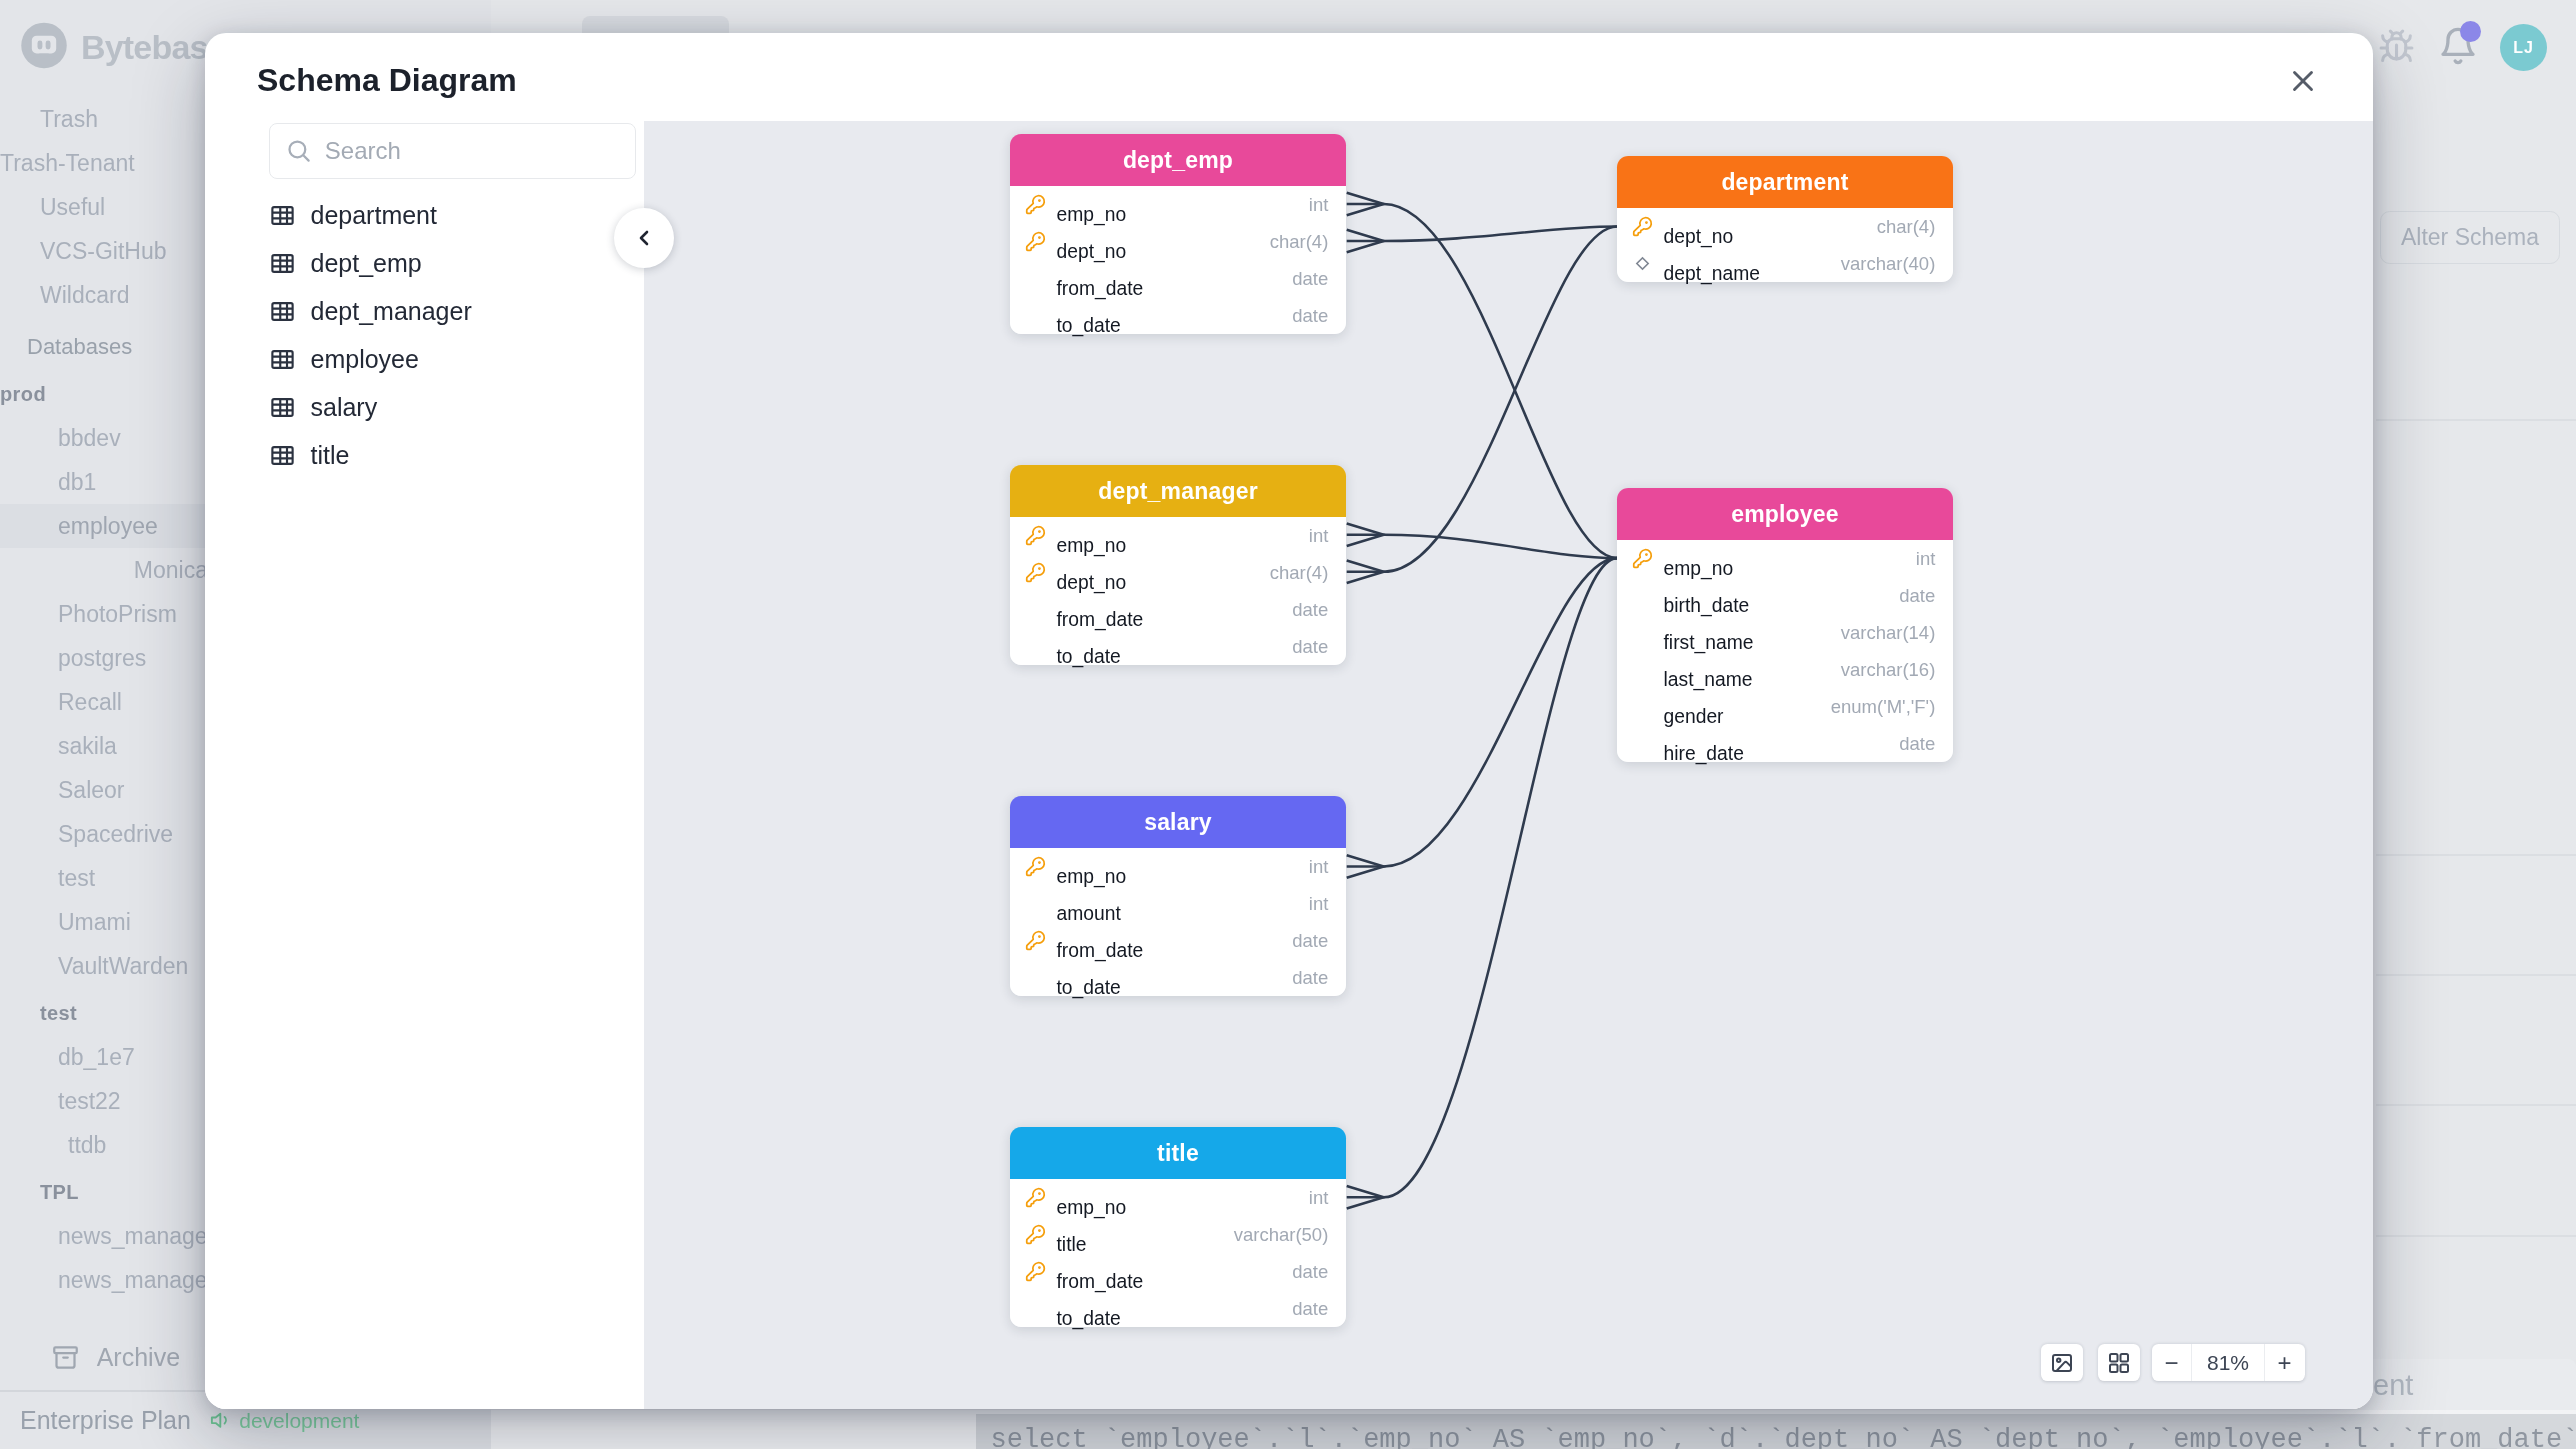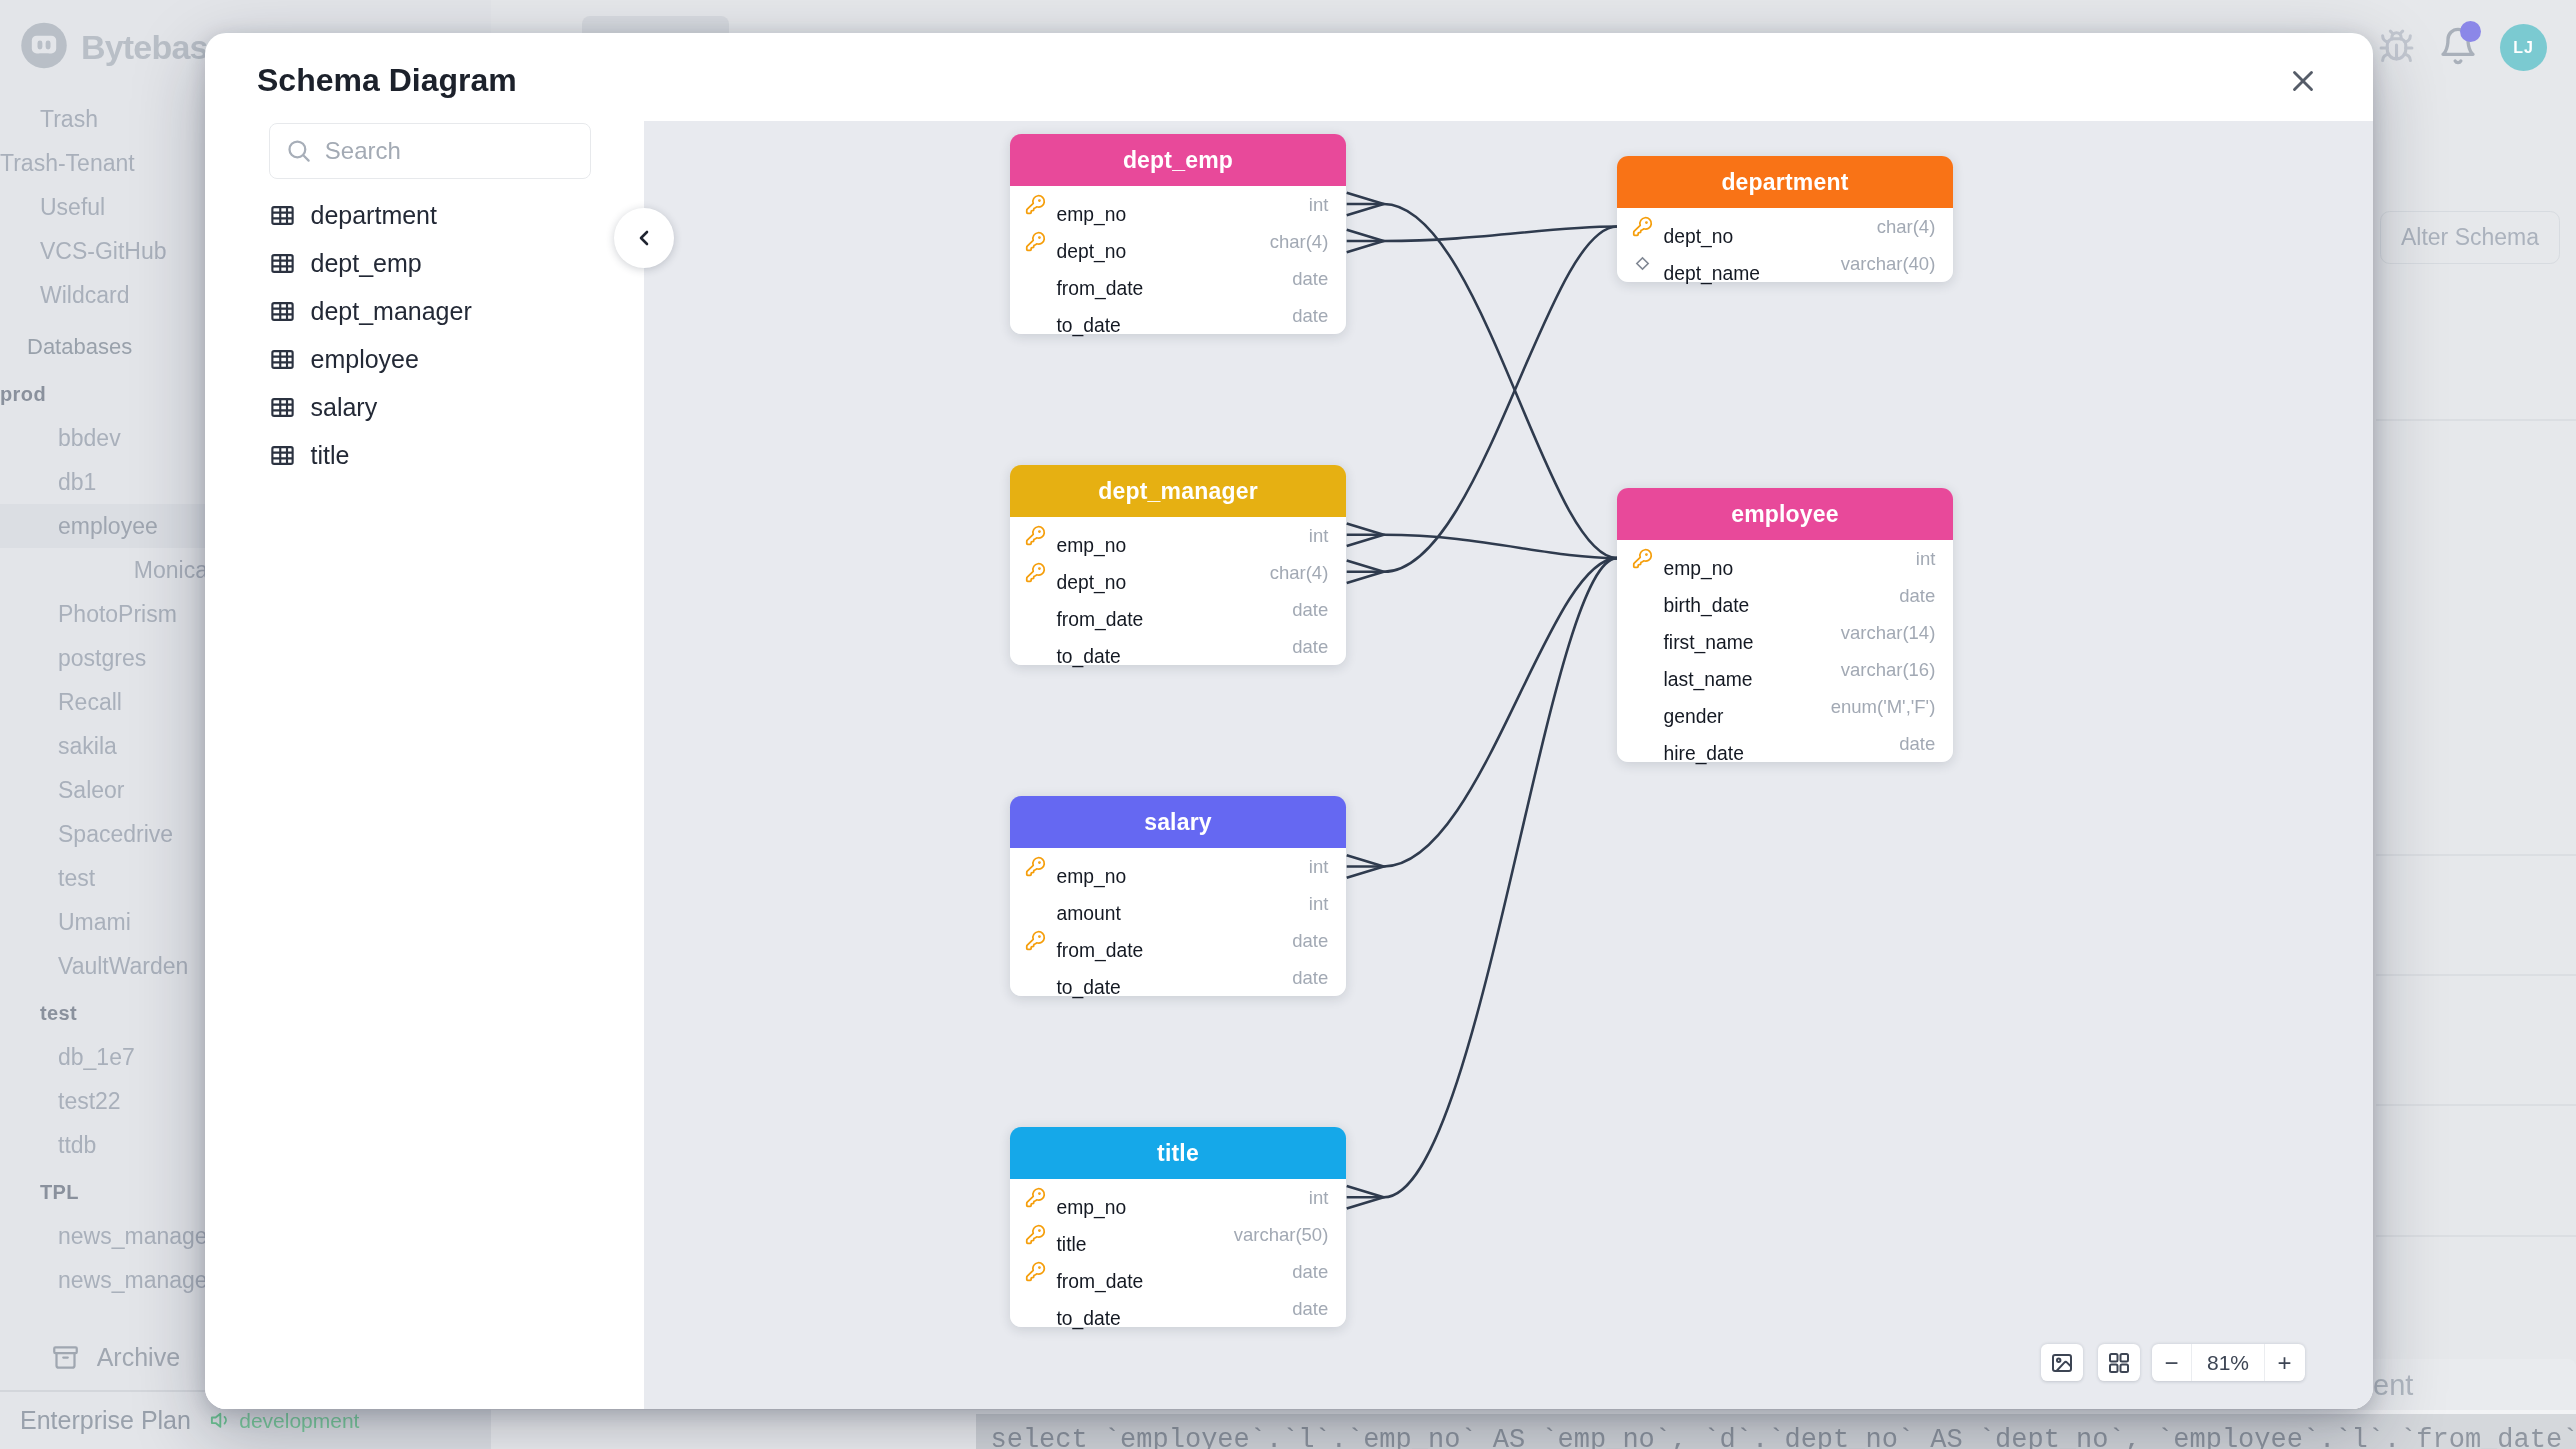--- a/index.html
+++ b/index.html
@@ -45,21 +45,21 @@
   .sql-text{position:absolute;left:14.5px;top:11.3px;font-family:"Liberation Mono",monospace;font-size:27px;color:#8F96A0;white-space:nowrap;}
 
   
   .modal{position:absolute;left:205px;top:33px;width:2168px;height:1376px;background:#fff;border-radius:21px;
     box-shadow:0 24px 72px rgba(15,23,42,.28), 0 4.8px 19.3px rgba(15,23,42,.18);overflow:hidden;}
   .modal-title{position:absolute;left:52px;top:29px;font-size:32px;font-weight:600;color:#1C212B;}
   .close-btn{position:absolute;left:2077px;top:27px;width:42px;height:42px;display:flex;align-items:center;justify-content:center;cursor:pointer;}
   .close-btn svg{width:34px;height:34px;}
 
   .panel{position:absolute;left:0;top:81px;width:439px;height:1295px;background:#fff;}
-  .search-box{position:absolute;left:64px;top:8.9px;width:322px;height:56px;border:1.6px solid #E7E9EC;border-radius:8px;
+  .search-box{position:absolute;left:64px;top:8.9px;width:367px;height:56px;border:1.6px solid #E7E9EC;border-radius:8px;
     background:#fff;display:flex;align-items:center;padding:0 14.5px;gap:11.3px;}
   .search-box svg{width:27px;height:27px;flex:none;}
   .search-box input{border:none;outline:none;font-size:24px;color:#394150;width:100%;background:transparent;
     font-family:"Liberation Sans",sans-serif;}
   .search-box input::placeholder{color:#A3AAB4;}
   #modal-table-list{position:absolute;left:0;top:77px;width:439px;}
   .tbl-row{height:48px;display:flex;align-items:center;padding-left:64px;gap:14.5px;cursor:pointer;}
   .tbl-row svg{width:27px;height:27px;flex:none;}
   .tbl-label{font-size:25px;color:#232936;}
 
@@ -169,21 +169,21 @@
         </div>
         <div class="sb-row sb-group" style="padding-left: 40px;">
           <span>test</span>
         </div>
         <div class="sb-row sb-item" style="padding-left: 58px;">
           <span>db_1e7</span>
         </div>
         <div class="sb-row sb-item" style="padding-left: 58px;">
           <span>test22</span>
         </div>
-        <div class="sb-row sb-item" style="padding-left: 58px;">
+        <div class="sb-row sb-item" style="padding-left: 58px; margin-left: 10px;">
           <span>ttdb</span>
         </div>
         <div class="sb-row sb-group" style="padding-left: 40px;">
           <span>TPL</span>
         </div>
         <div class="sb-row sb-item" style="padding-left: 58px;">
           <span>news_manage</span>
         </div>
         <div class="sb-row sb-item" style="padding-left: 58px;">
           <span>news_manage</span>

